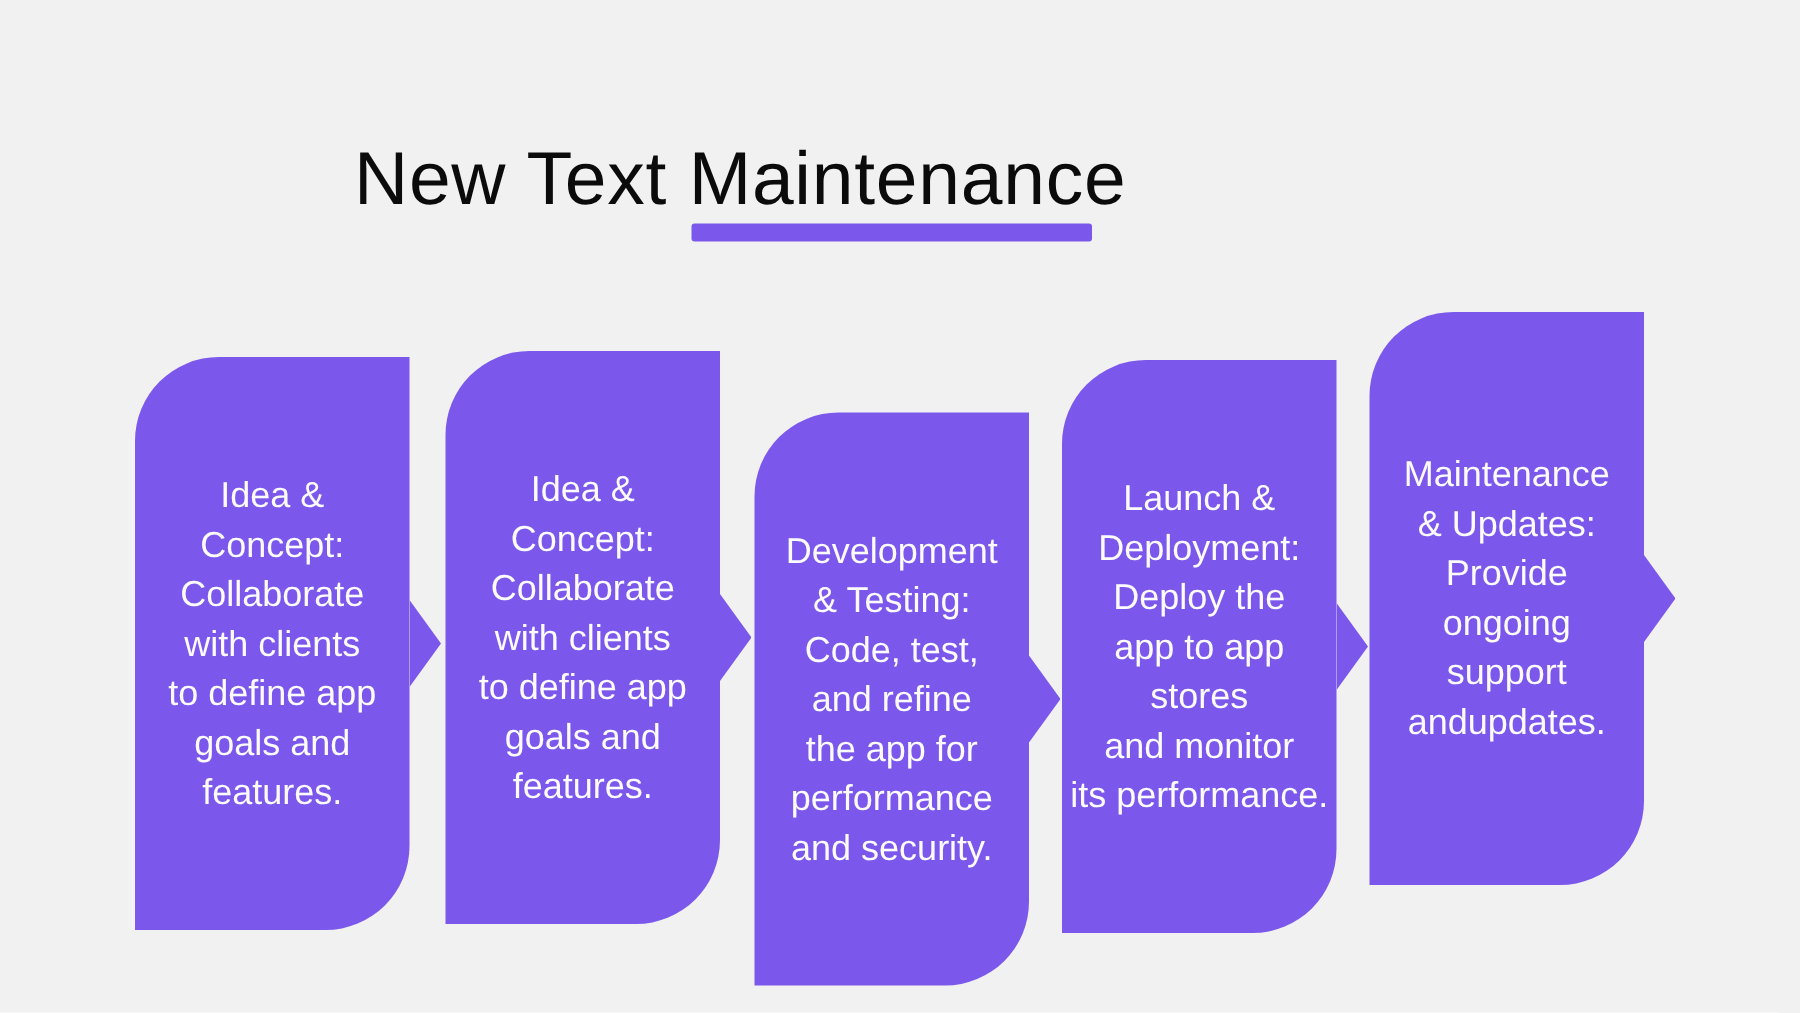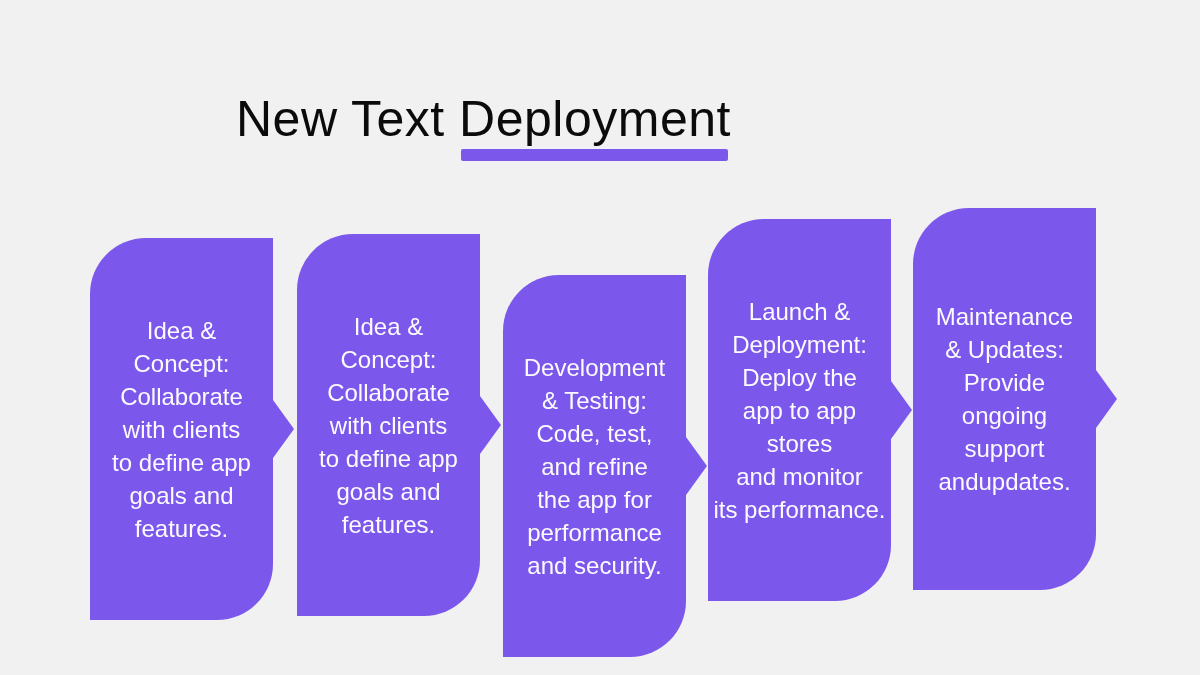--- a/index.html
+++ b/index.html
@@ -62,29 +62,29 @@
     width: 21px;
     height: 58px;
     background: var(--accent, #7B58EB);
     clip-path: polygon(0% 0%, 100% 50%, 0% 100%);
   }
 
   
   .card-1 { left: 90px;  top: 238px; }
   .card-2 { left: 297px; top: 234px; }
   .card-3 { left: 503px; top: 231px; margin-top: 44px; }
-  .card-4 { left: 708px; top: 219px; }
+  .card-4 { left: 708px; top: 240px; }
   .card-5 { left: 913px; top: 208px; }
 </style>
 </head>
 <body>
 
 <div class="slide">
 
-  <h1 class="slide-title">New Text Deployment</h1>
+  <h1 class="slide-title">New Text Maintenance</h1>
 
   <div class="title-underline"></div>
 
   <div class="step-card card-1">
     <div class="step-text">Idea &amp;
 Concept:
 Collaborate
 with clients
 to define app
 goals and

